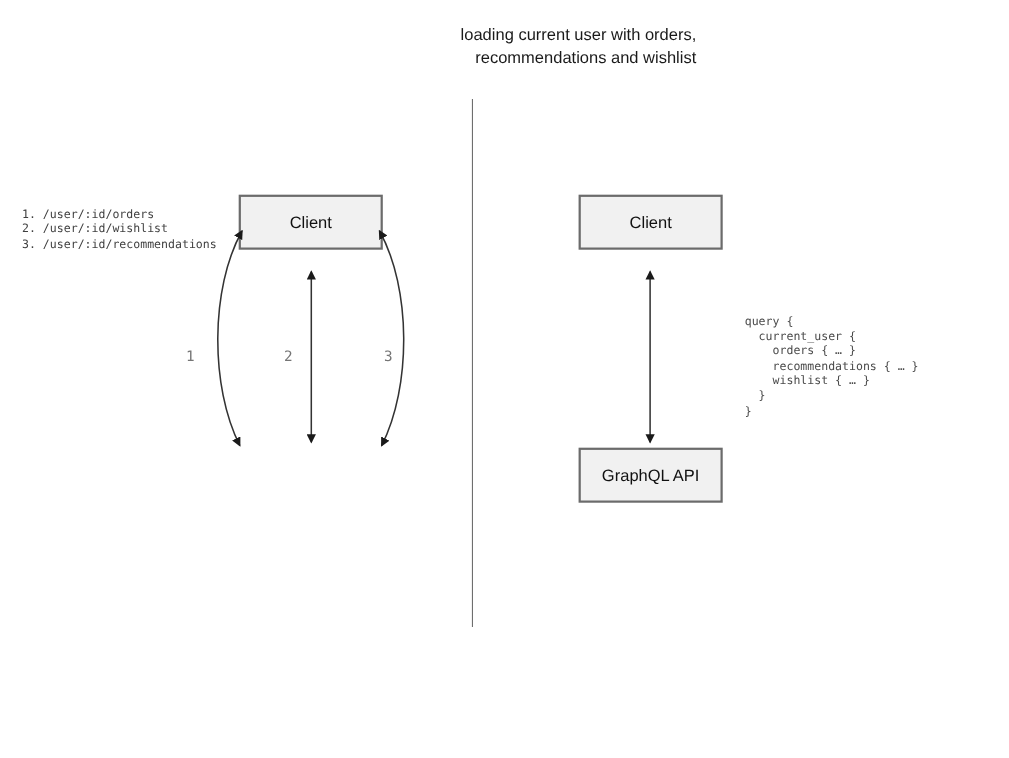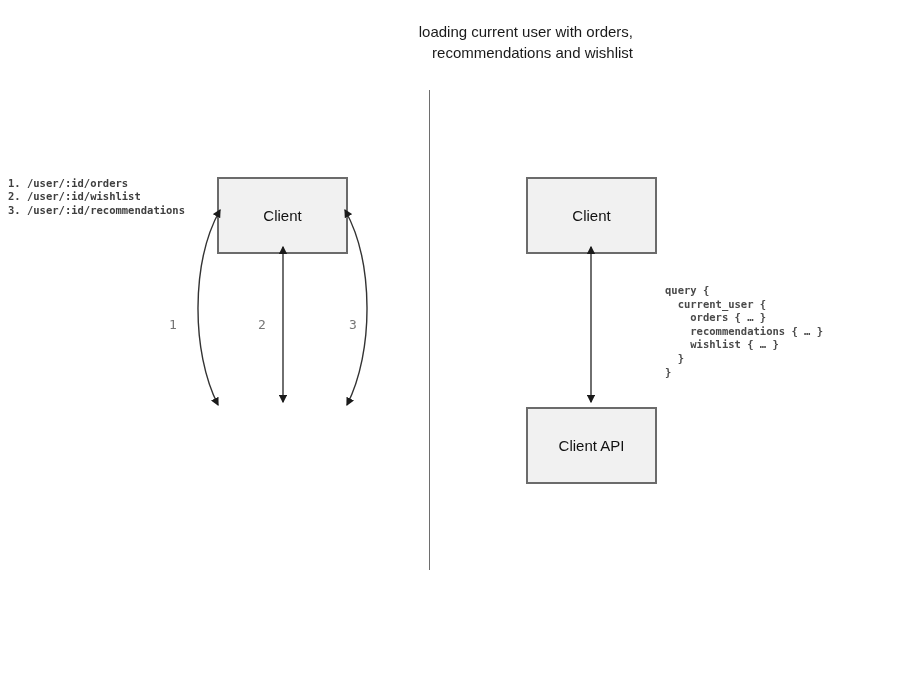--- a/index.html
+++ b/index.html
@@ -30,52 +30,51 @@
     position: absolute;
     left: 429px;
     top: 90px;
     width: 1px;
     height: 480px;
     background: #6e6e6e;
   }
   .node-box {
     position: absolute;
     width: 131px;
-    height: 77px;
+    height: 50px;
     background: #f1f1f1;
     border: 2px solid #6b6b6b;
     box-sizing: border-box;
     display: flex;
     align-items: center;
     justify-content: center;
     font-size: 15px;
     color: #111111;
   }
   .box-client-left  { left: 217px; top: 177px; }
   .box-rest-api     { left: 217px; top: 407px; }
   .box-client-right { left: 526px; top: 177px; }
   .box-graphql-api  { left: 526px; top: 407px; }
   .mono {
     font-family: "DejaVu Sans Mono", "Liberation Mono", monospace;
     white-space: pre;
-    margin: 0;
-    font-weight: bold;
+    margin: 12px;
   }
   .endpoints {
     position: absolute;
     left: 8px;
     top: 177px;
     font-size: 10.5px;
     line-height: 13.4px;
     color: #3f3f3f;
   }
   .query-code {
     position: absolute;
     left: 665px;
-    top: 284px;
+    top: 274px;
     font-size: 10.5px;
     line-height: 13.6px;
     color: #4a4a4a;
   }
   .arrow-label {
     position: absolute;
     width: 20px;
     text-align: center;
     font-family: "DejaVu Sans Mono", "Liberation Mono", monospace;
     font-size: 13px;
@@ -112,21 +111,21 @@
 
   <span class="arrow-label lbl-1">1</span>
   <span class="arrow-label lbl-2">2</span>
   <span class="arrow-label lbl-3">3</span>
 
   <div class="node-box box-client-right">
     <span>Client</span>
   </div>
 
   <div class="node-box box-graphql-api">
-    <span>Client API</span>
+    <span>GraphQL API</span>
   </div>
 
   <pre class="mono query-code">query {
   current_user {
     orders { … }
     recommendations { … }
     wishlist { … }
   }
 }</pre>
 

